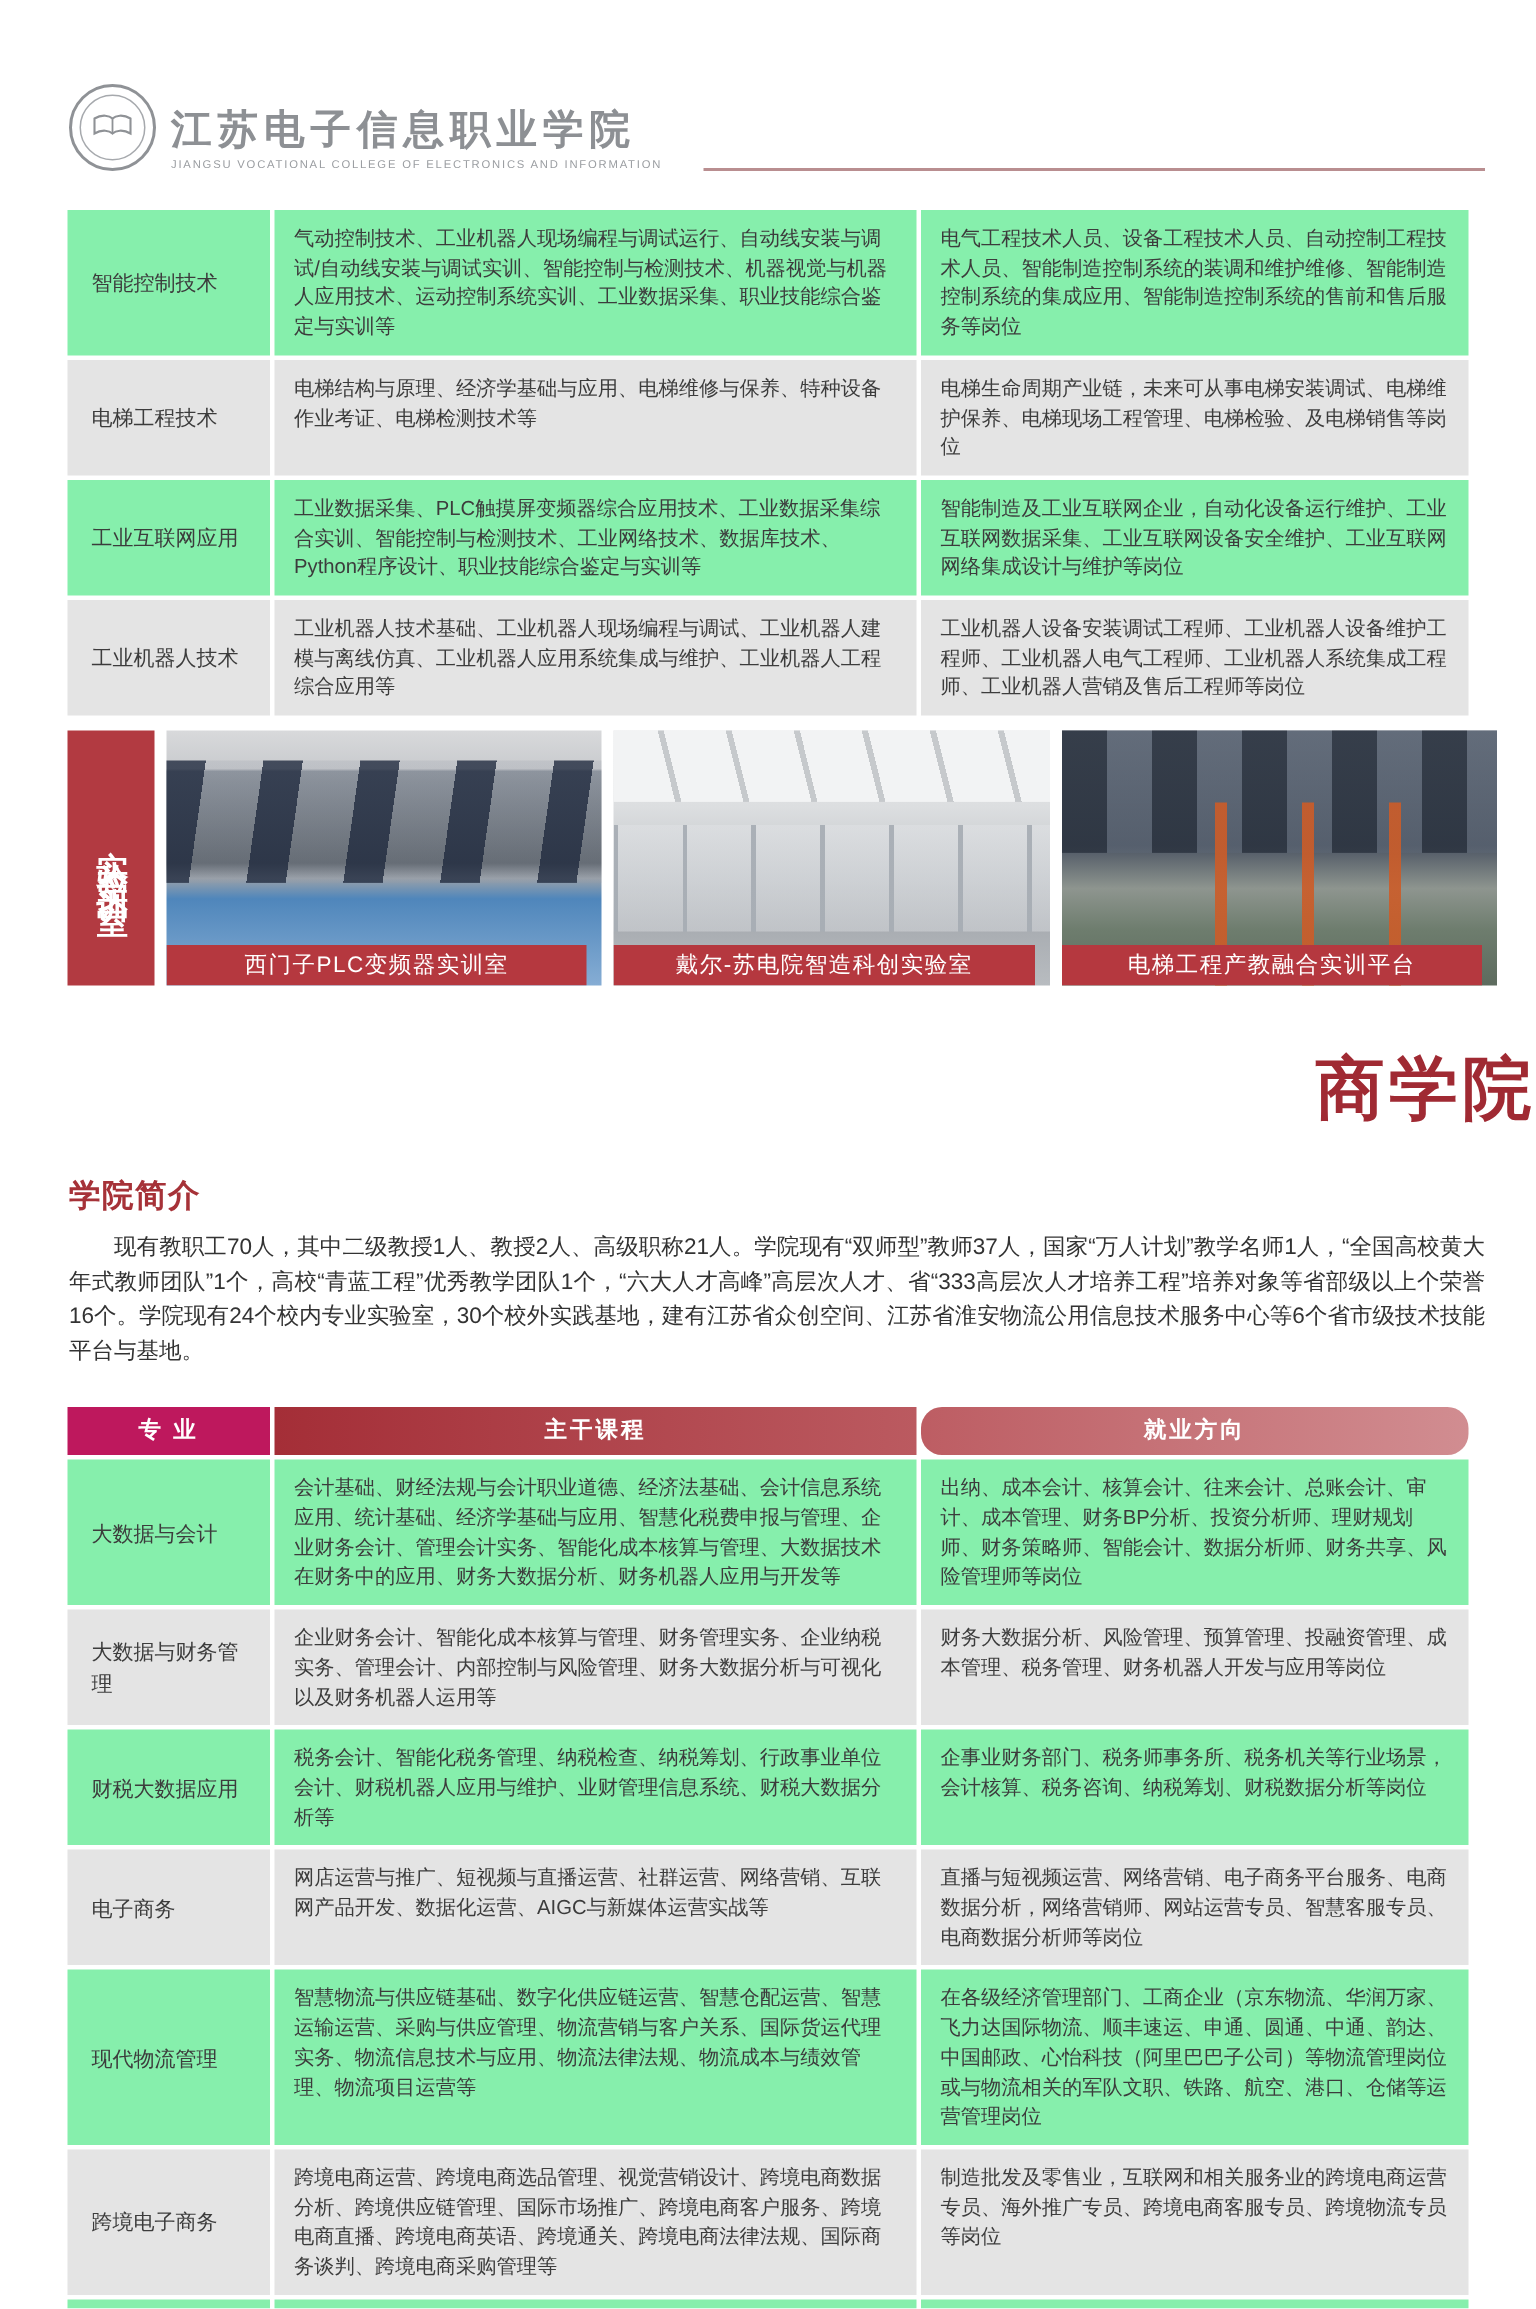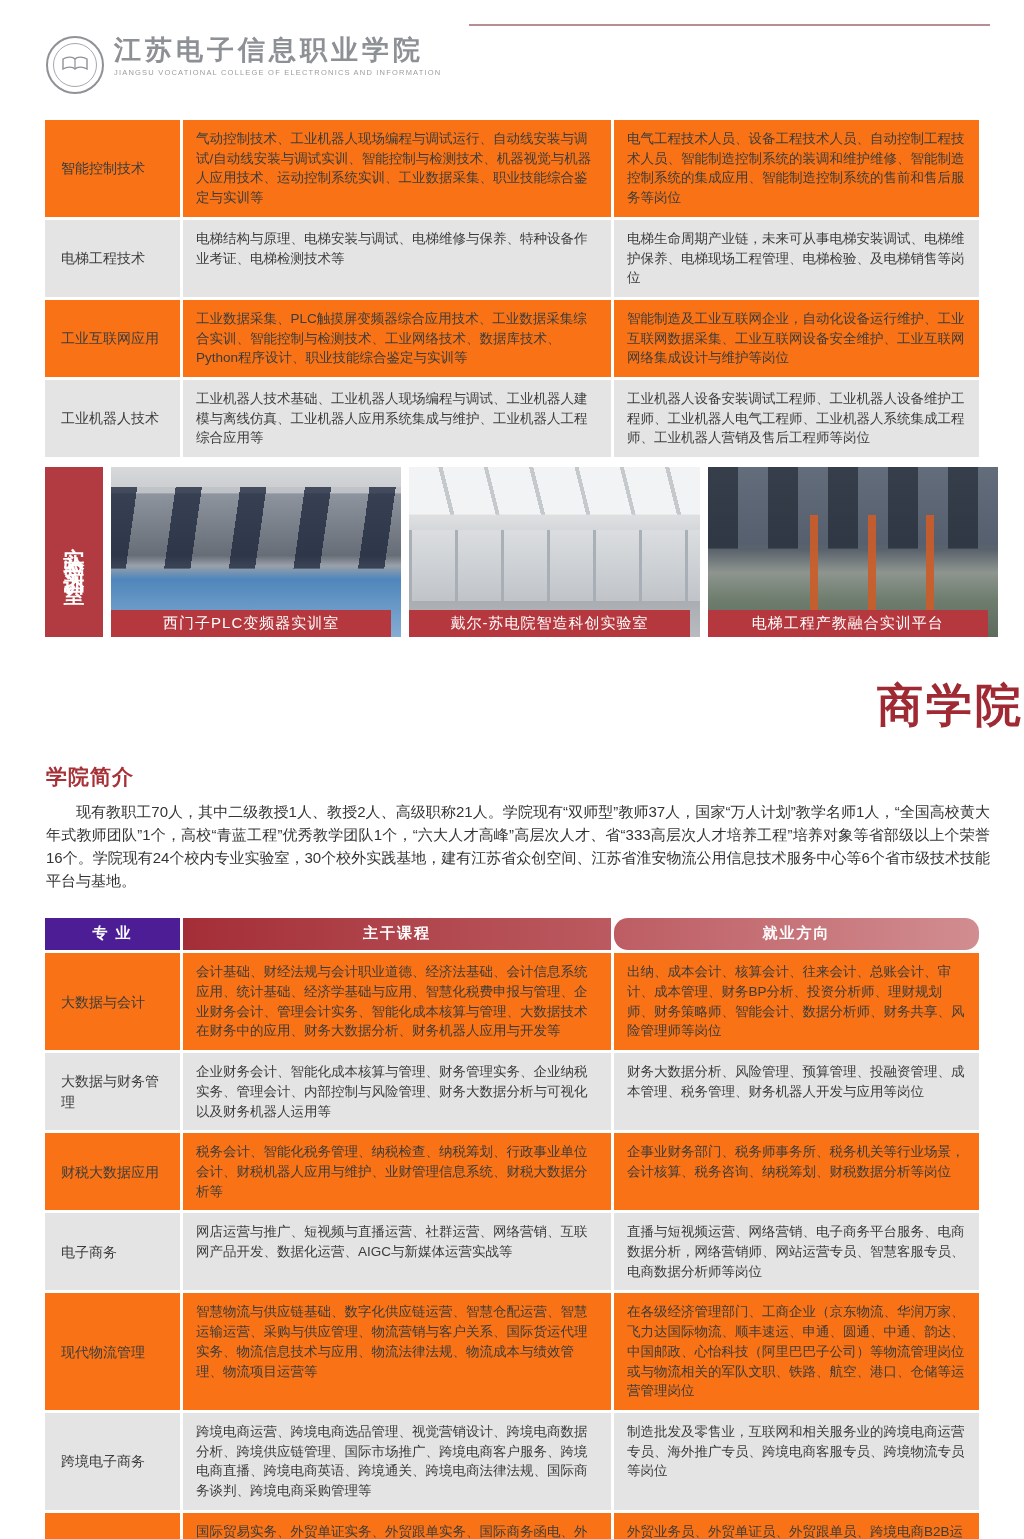--- a/index.html
+++ b/index.html
@@ -1,37 +1,37 @@
 <!DOCTYPE html>
 <html><head>
 <meta charset="utf-8">
 <style>
   * { margin:0; padding:0; box-sizing:border-box; }
   html,body { background:#ffffff; }
   body { font-family:"Liberation Sans","DejaVu Sans",sans-serif; color:#3c3c3c; }
   .page { position:relative; width:1024px; height:1539px; background:#fff; margin:0 auto; overflow:hidden; }
 
   
-  .header { display:flex; align-items:flex-start; padding:36px 34px 0 46px; }
+  .header { display:flex; align-items:flex-end; padding:56px 34px 0 46px; }
   .emblem { width:58px; height:58px; border-radius:50%; border:2px solid #8f9296; position:relative; flex:none;
             display:flex; align-items:center; justify-content:center; }
   .emblem .inner { width:44px; height:44px; border-radius:50%; border:1px solid #a6a9ad; display:flex; align-items:center; justify-content:center; }
   .brand { margin-left:10px; }
   .brand-cn { font-family:"DejaVu Serif","Liberation Serif",serif; font-weight:bold; font-size:27px; color:#8d9094; letter-spacing:4px; line-height:1; }
   .brand-en { font-size:7.5px; color:#9a9da1; letter-spacing:1.2px; margin-top:5px; }
   .header-rule { flex:1; height:2px; background:#b98e90; margin-left:28px; margin-top:-12px; }
 
   
   .tbl { margin:26px 45px 0 45px; display:grid; grid-template-columns:135px 428px 1fr; gap:3px; background:#fff; }
   .cell { font-size:13.5px; line-height:1.46; padding:9px 13px; color:#3c3c3c; }
   .cell.major { display:flex; align-items:center; padding-left:16px; font-size:14px; }
-  .r-odd  { background:#f97316; }
+  .r-odd  { background:#86efac; }
   .r-even { background:#e4e4e4; }
   .th { color:#fff; font-size:15px; font-weight:bold; text-align:center; padding:6px 0 7px 0; letter-spacing:2px; }
-  .th1 { background:#4c1d95; }
+  .th1 { background:#be185d; }
   .th2 { background:linear-gradient(90deg,#a42e37,#bb5a60); }
   .th3 { background:linear-gradient(90deg,#bd5d63,#d18d91);border-radius:14px; }
 
   
   .labs { display:flex; gap:8px; margin:10px 26px 0 45px; }
   .labs-banner { flex:none; width:58px; background:#b23a41; color:#fff; display:flex; align-items:center; justify-content:center;
                  writing-mode:vertical-lr; text-orientation:upright; font-size:21px; font-weight:bold; letter-spacing:9px; }
   .photo { position:relative; flex:1; overflow:hidden; }
   .labs-top .photo { height:170px; }
   .caption { position:absolute; left:0; right:10px; bottom:0; height:27px; background:#b5383f; color:#fff;
@@ -78,21 +78,21 @@
     </div>
     <div class="header-rule"></div>
   </div>
 
   <div class="tbl">
     <div class="cell major r-odd">智能控制技术</div>
     <div class="cell r-odd">气动控制技术、工业机器人现场编程与调试运行、自动线安装与调试/自动线安装与调试实训、智能控制与检测技术、机器视觉与机器人应用技术、运动控制系统实训、工业数据采集、职业技能综合鉴定与实训等</div>
     <div class="cell r-odd">电气工程技术人员、设备工程技术人员、自动控制工程技术人员、智能制造控制系统的装调和维护维修、智能制造控制系统的集成应用、智能制造控制系统的售前和售后服务等岗位</div>
 
     <div class="cell major r-even">电梯工程技术</div>
-    <div class="cell r-even">电梯结构与原理、电梯安装与调试、电梯维修与保养、特种设备作业考证、电梯检测技术等</div>
+    <div class="cell r-even">电梯结构与原理、经济学基础与应用、电梯维修与保养、特种设备作业考证、电梯检测技术等</div>
     <div class="cell r-even">电梯生命周期产业链，未来可从事电梯安装调试、电梯维护保养、电梯现场工程管理、电梯检验、及电梯销售等岗位</div>
 
     <div class="cell major r-odd">工业互联网应用</div>
     <div class="cell r-odd">工业数据采集、PLC触摸屏变频器综合应用技术、工业数据采集综合实训、智能控制与检测技术、工业网络技术、数据库技术、Python程序设计、职业技能综合鉴定与实训等</div>
     <div class="cell r-odd">智能制造及工业互联网企业，自动化设备运行维护、工业互联网数据采集、工业互联网设备安全维护、工业互联网网络集成设计与维护等岗位</div>
 
     <div class="cell major r-even">工业机器人技术</div>
     <div class="cell r-even">工业机器人技术基础、工业机器人现场编程与调试、工业机器人建模与离线仿真、工业机器人应用系统集成与维护、工业机器人工程综合应用等</div>
     <div class="cell r-even">工业机器人设备安装调试工程师、工业机器人设备维护工程师、工业机器人电气工程师、工业机器人系统集成工程师、工业机器人营销及售后工程师等岗位</div>
   </div>

